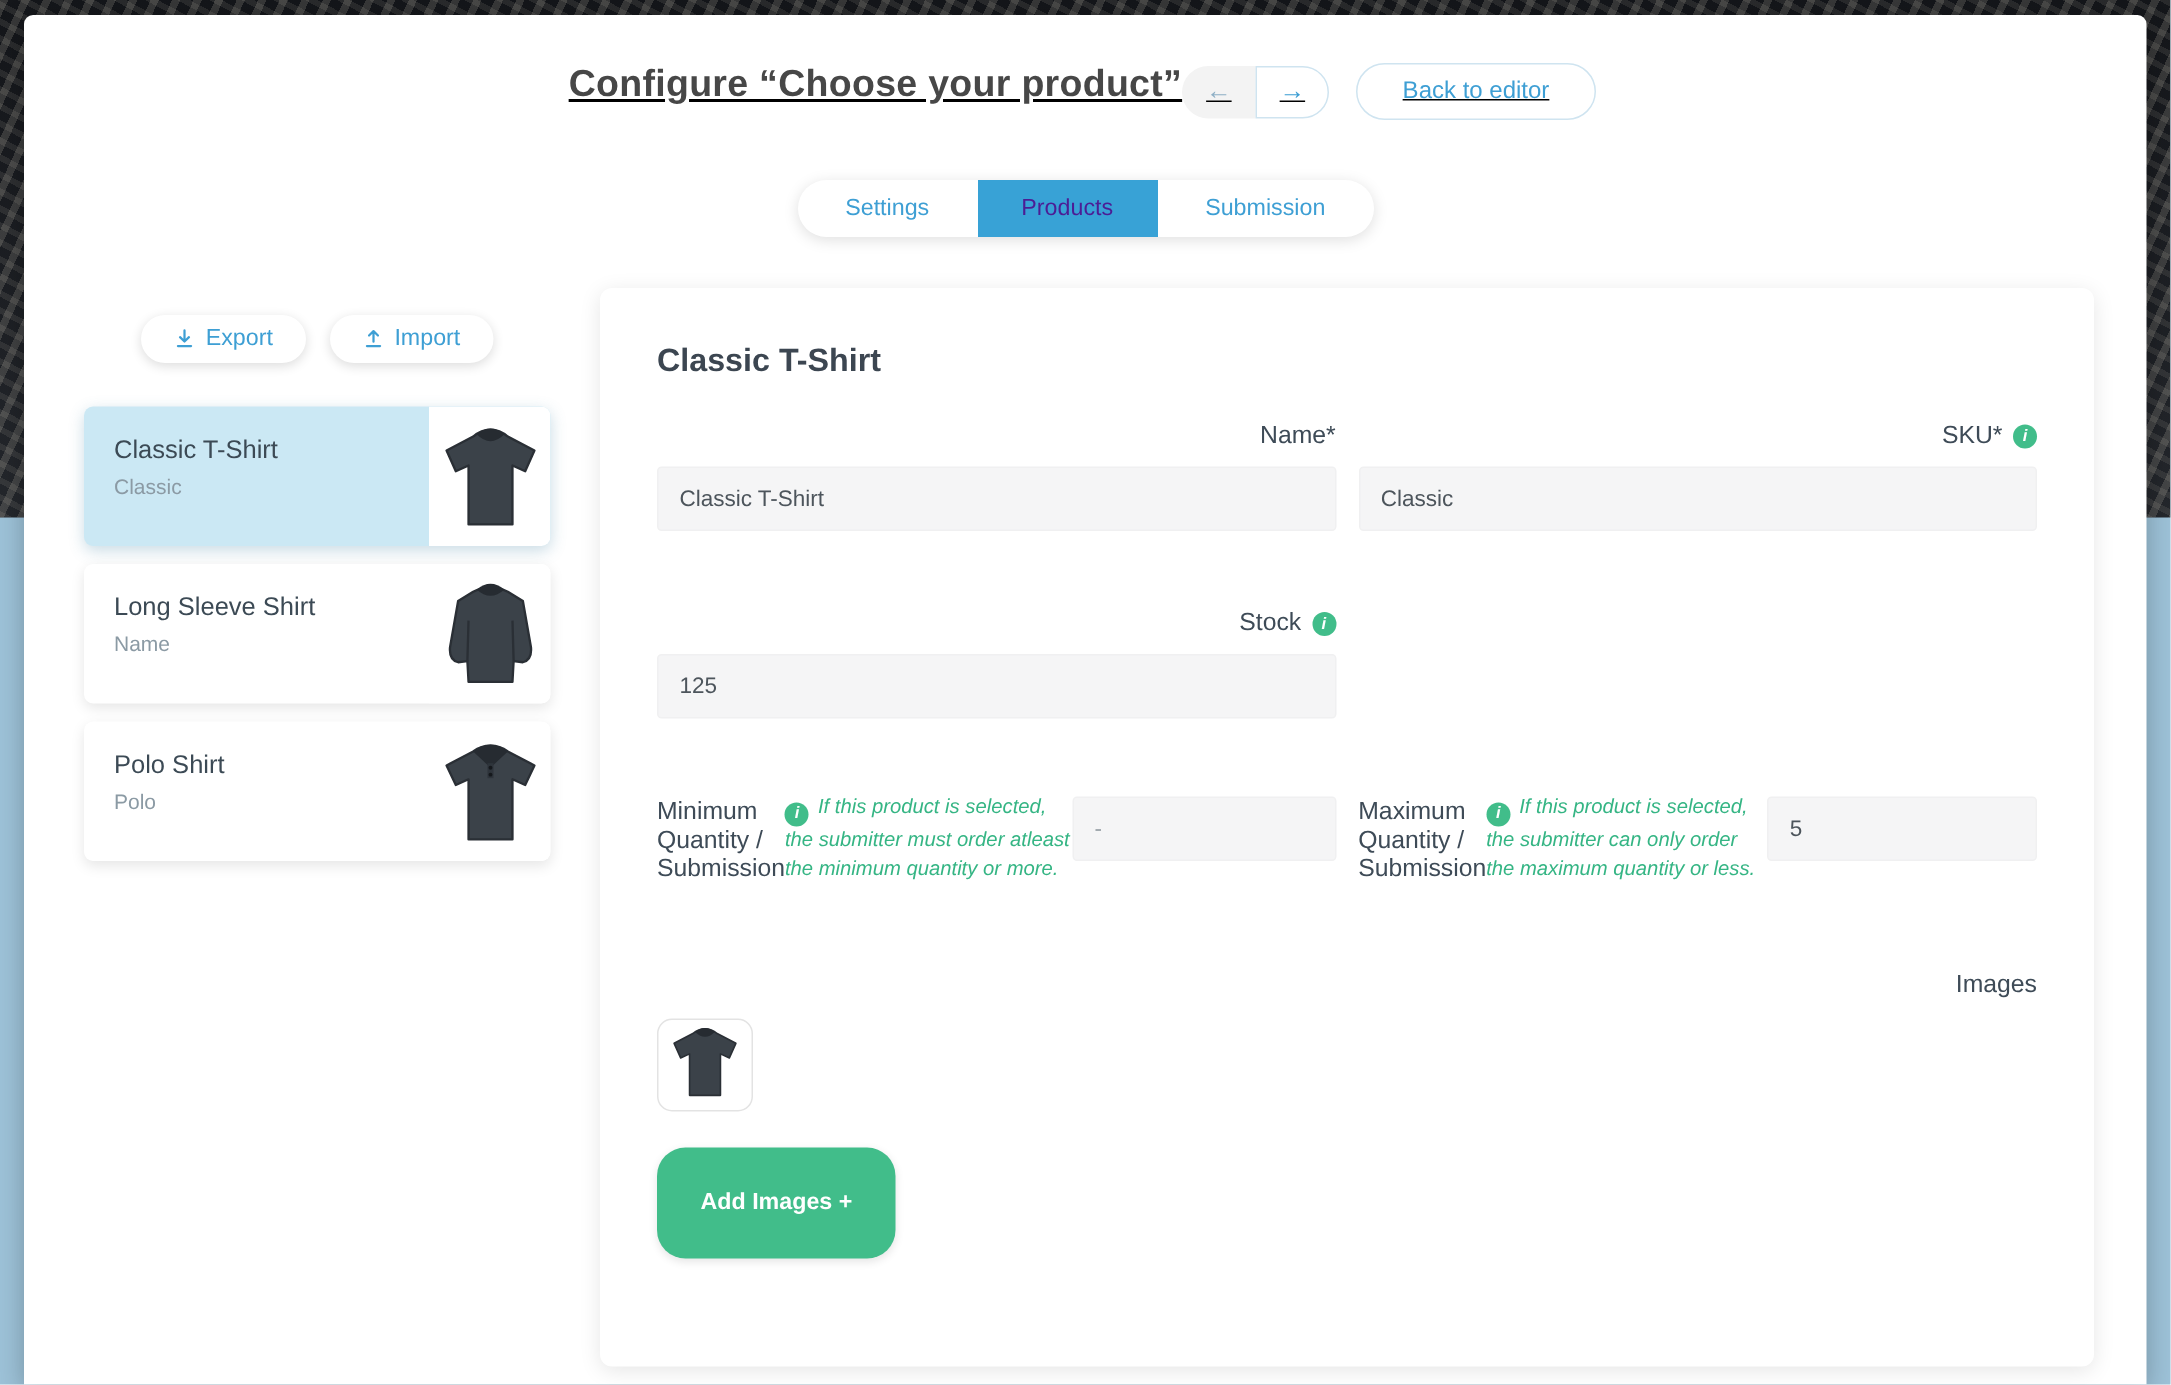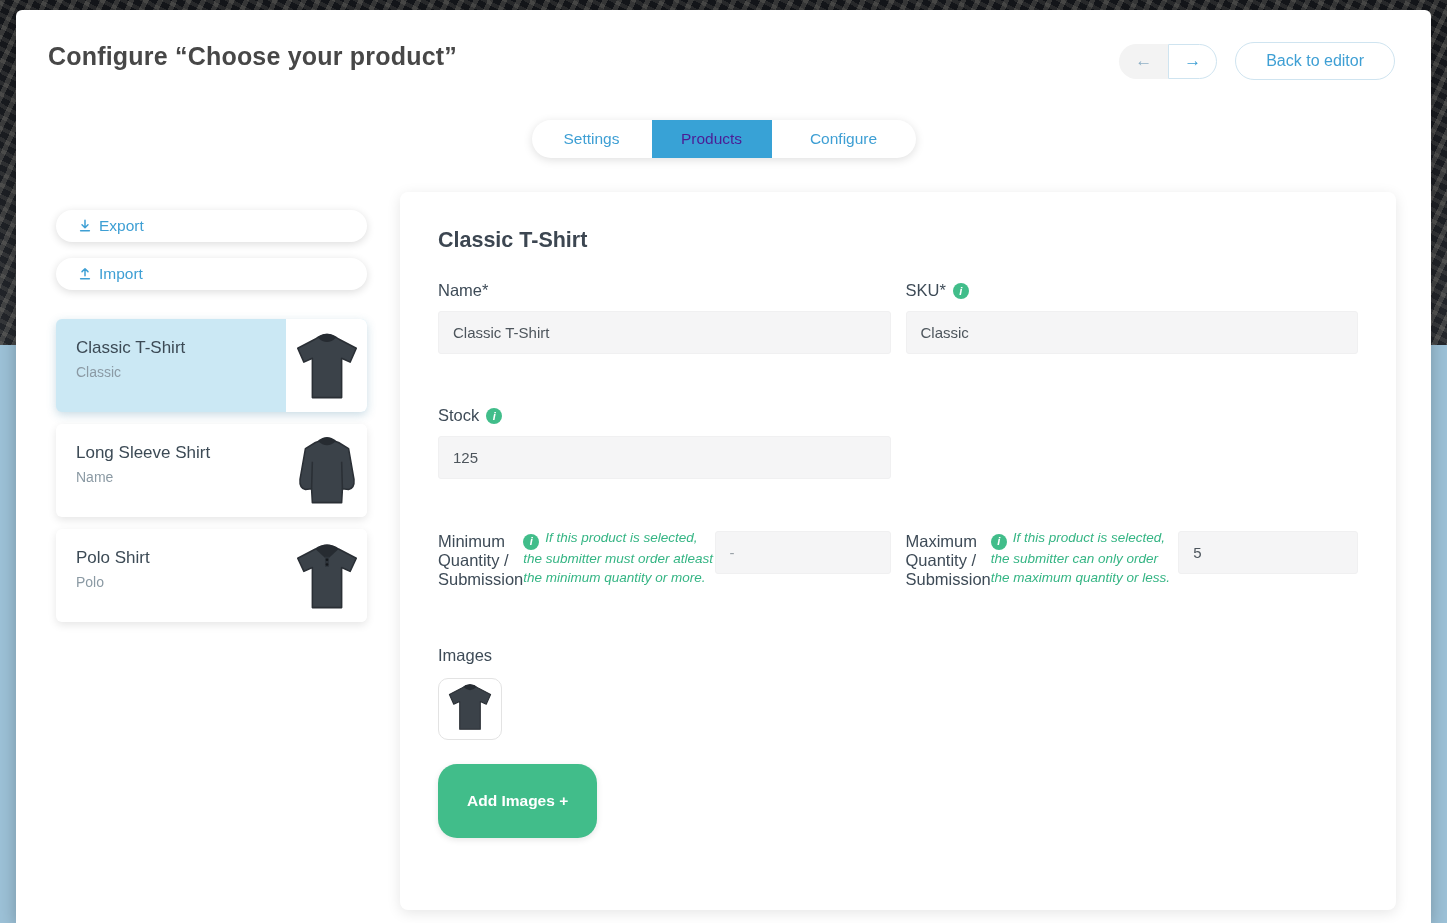--- a/index.html
+++ b/index.html
@@ -17,22 +17,23 @@
       repeating-linear-gradient(28deg, rgba(190,185,172,0.12) 0 4px, rgba(0,0,0,0) 4px 10px),
       linear-gradient(180deg,#14161a,#24272c);
   }
   .modal {
     position:absolute; top:10px; left:16px; right:16px; bottom:0;
     background:#ffffff; border-radius:6px 6px 0 0;
     box-shadow:0 4px 18px rgba(0,0,0,0.25);
   }
   
   .modal-header {
-    display:flex; justify-content:space-between; align-items:flex-start;
+    display:flex; justify-content:center; align-items:flex-start;
     padding:32px 36px 0 32px;
+    text-decoration:underline;
   }
   .page-title {
     font-size:25px; font-weight:800; color:#474747; letter-spacing:0.2px;
   }
   .header-actions { display:flex; align-items:center; gap:18px; }
   .nav-pair { display:flex; }
   .nav-btn {
     width:49px; height:35px; display:flex; align-items:center; justify-content:center;
     font-size:17px; cursor:pointer; background:#f3f3f3; border:none;
   }
@@ -53,21 +54,21 @@
   }
   .tab {
     border:none; background:transparent; color:#3e9fd4; font-size:15.5px;
     padding:10px 0; width:120px; cursor:pointer; font-family:inherit;
   }
   .tab.appearance { width:144px; }
   .tab.active { background:#38a2d6; color:#4c1d95; }
   
   .content { display:flex; margin-top:34px; padding:0 35px 0 40px; gap:33px; }
   .sidebar { width:311px; flex:0 0 311px; padding-top:18px; }
-  .io-row { display:flex; justify-content:center; gap:16px; margin-bottom:29px;flex-direction:column; }
+  .io-row { display:flex; justify-content:center; gap:16px; margin-bottom:29px; }
   .io-btn {
     display:flex; align-items:center; gap:7px;
     background:#fff; border:none; border-radius:16px;
     box-shadow:0 2px 8px rgba(0,0,0,0.14);
     color:#3e9fd4; font-size:15.5px; padding:7px 22px; cursor:pointer;
     font-family:inherit;
   }
   .product-card {
     display:flex; height:93px; background:#fff; border-radius:6px;
     box-shadow:0 3px 9px rgba(0,0,0,0.10); margin-bottom:12px;
@@ -88,21 +89,21 @@
     box-shadow:0 3px 14px rgba(0,0,0,0.10);
     padding:36px 38px 72px 38px;
   }
   .form-title { font-size:21.5px; font-weight:700; color:#3c4651; }
   .grid2 { display:grid; grid-template-columns:1fr 1fr; column-gap:15px; }
   .row1 { margin-top:28px; }
   .rowN { margin-top:52px; }
   .rowImg { margin-top:46px; }
   .field-label {
     font-size:16.5px; color:#3e4b57; margin-bottom:11px;
-    display:flex; align-items:center; gap:7px;
+    display:flex; align-items:center; gap:7px;justify-content:flex-end;
   }
   .info-badge {
     width:16px; height:16px; border-radius:50%; background:#41bd8a;
     color:#fff; font-size:11px; font-weight:700; font-style:italic;
     display:inline-flex; align-items:center; justify-content:center;
     flex:0 0 16px; cursor:pointer;
   }
   .helper {
     color:#35b584; font-size:13.5px; font-style:italic; line-height:1.4;
     margin:-2px 0 13px 0;
@@ -147,21 +148,21 @@
         </button>
       </div>
       <button class="back-btn">Back to editor</button>
     </div>
   </div>
 
   <div class="tabs-row">
     <div class="tabs">
       <button class="tab">Settings</button>
       <button class="tab active">Products</button>
-      <button class="tab appearance">Configure</button>
+      <button class="tab appearance">Submission</button>
     </div>
   </div>
 
   <div class="content">
 
     <div class="sidebar">
       <div class="io-row">
         <button class="io-btn">
           <span class="io-icon">
             <svg viewBox="0 0 16 16" width="14" height="14">

